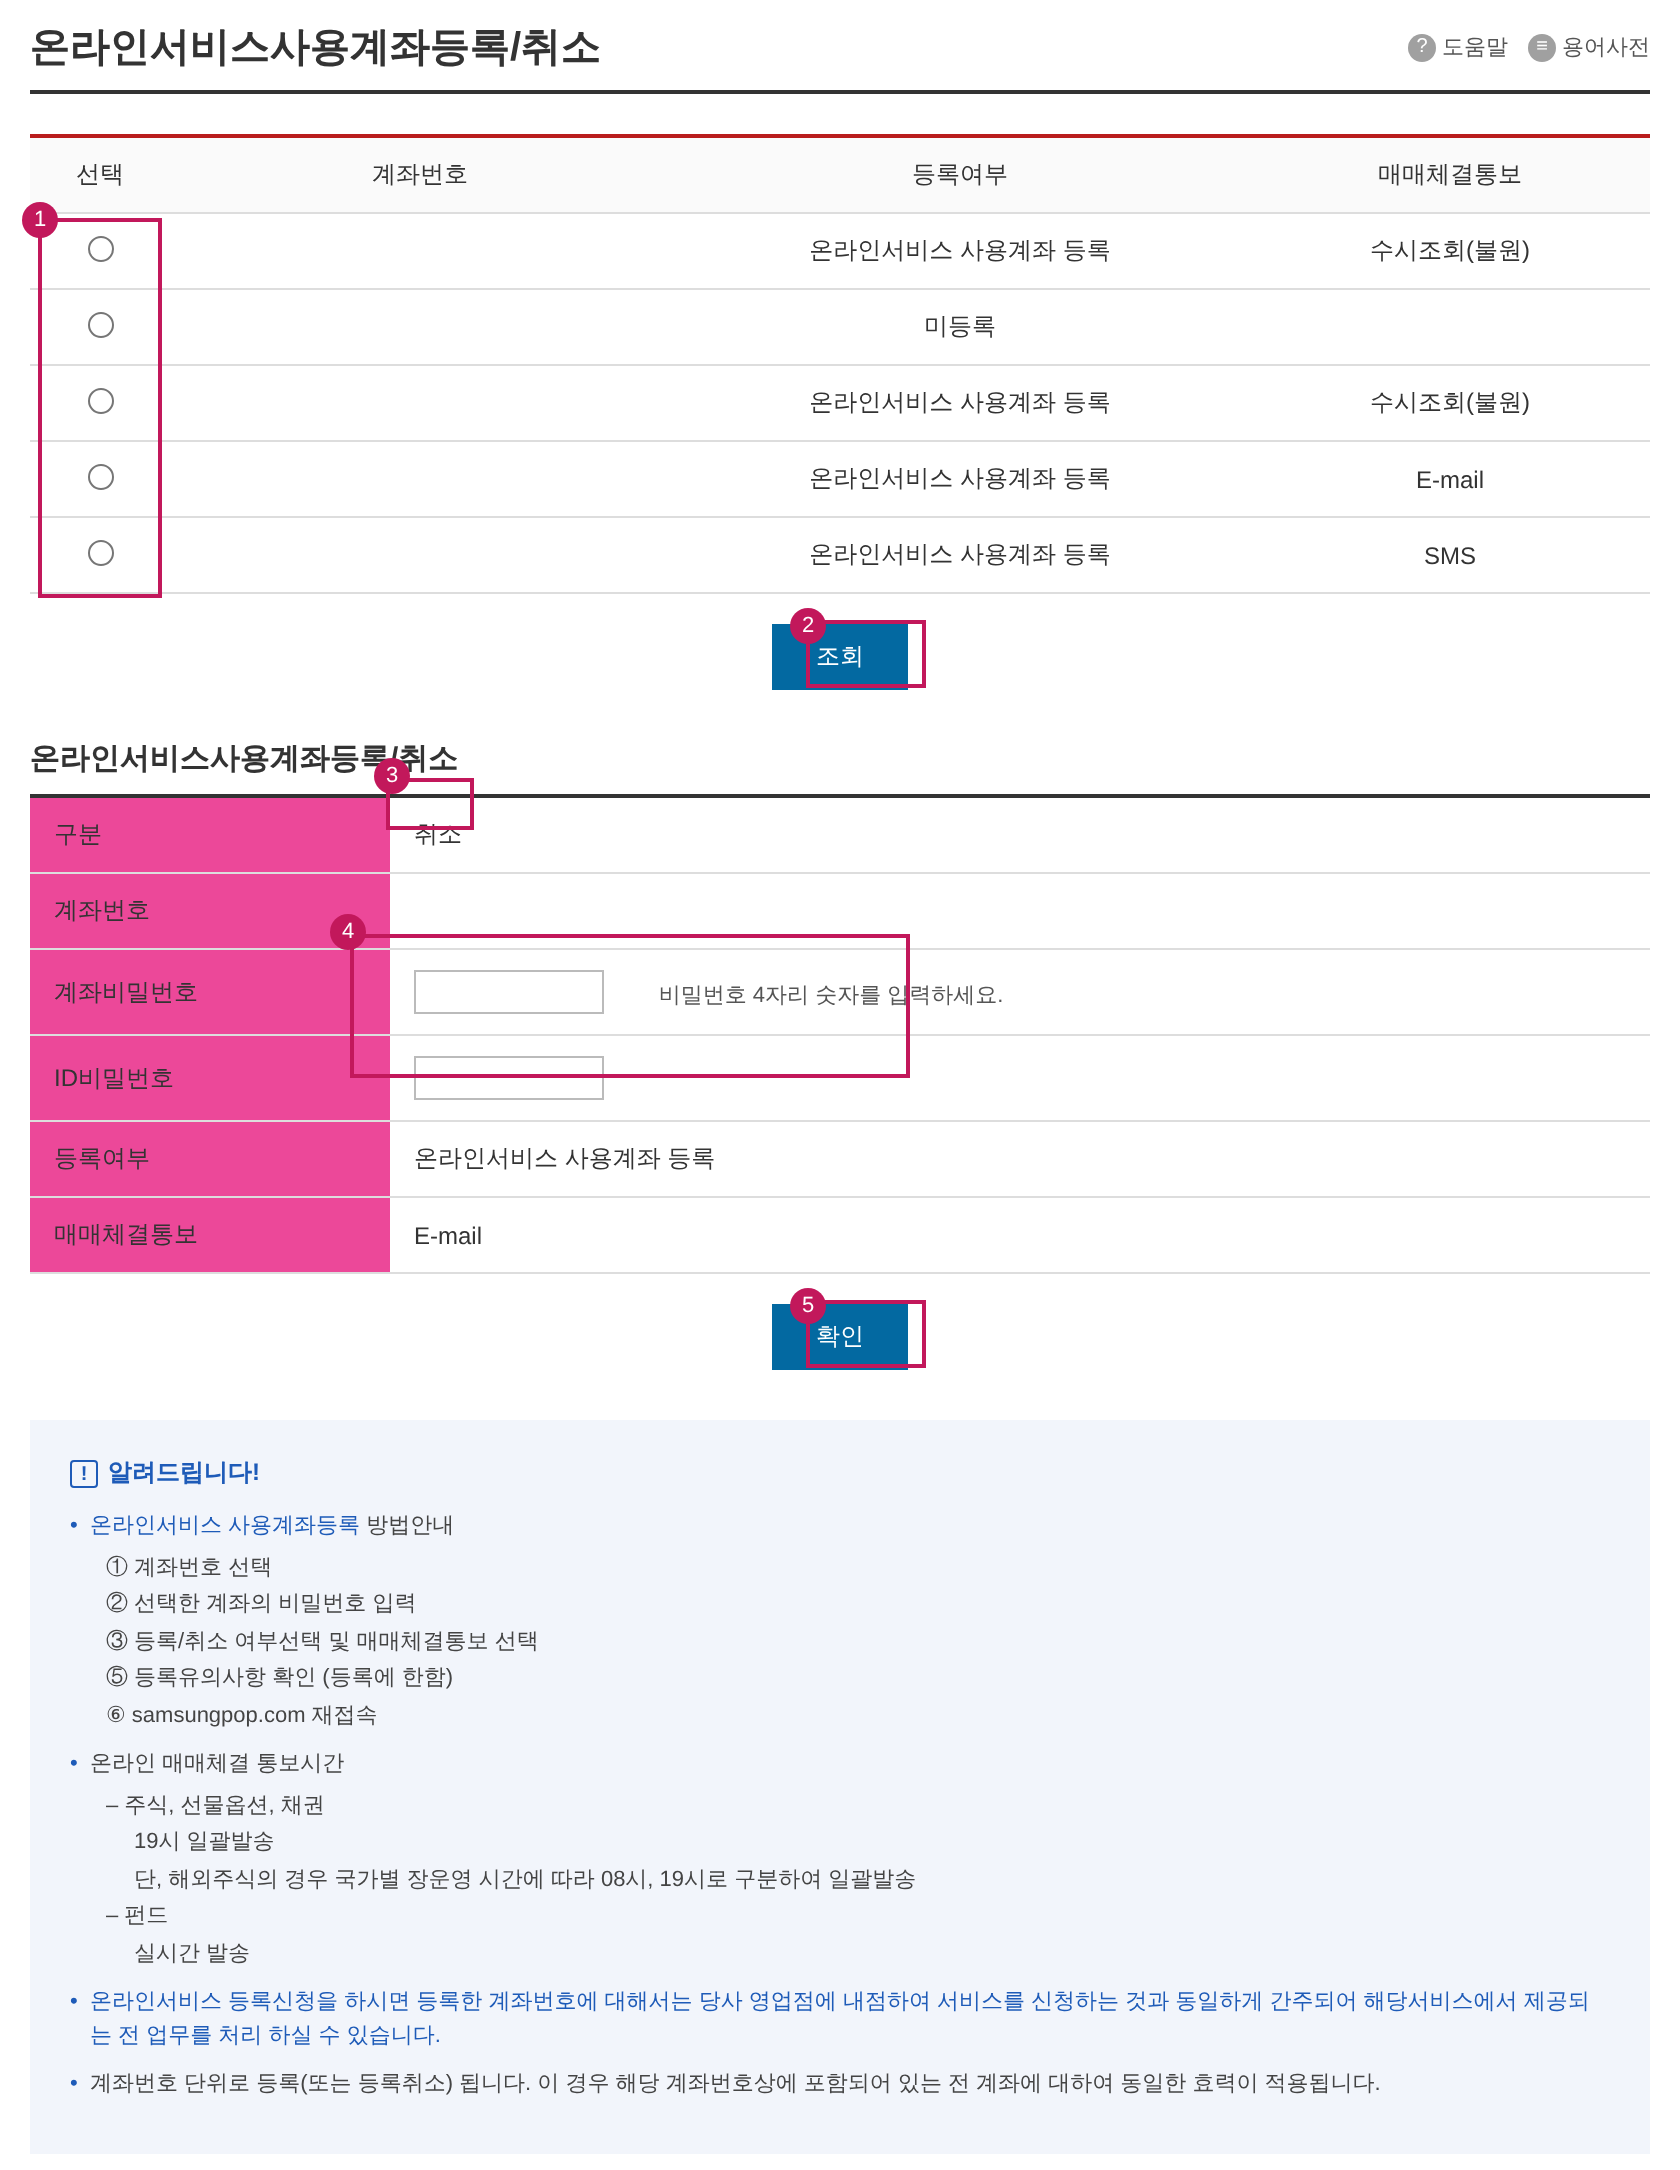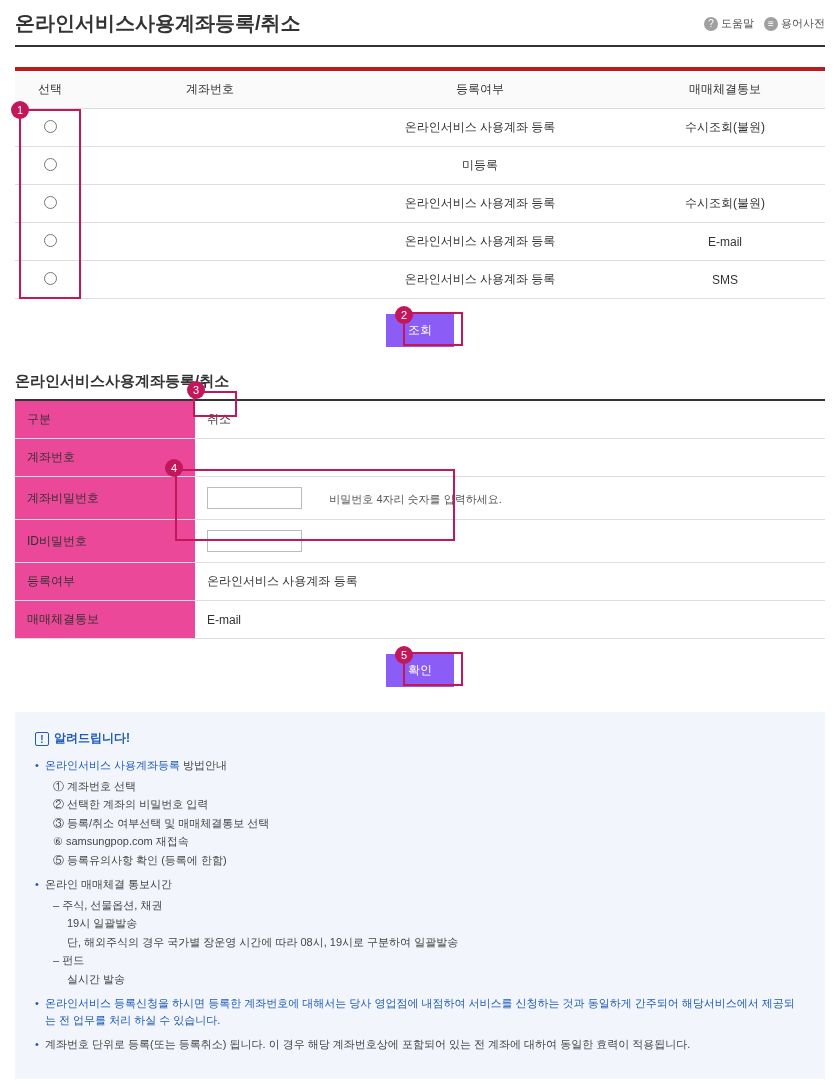--- a/index.html
+++ b/index.html
@@ -3,25 +3,25 @@
 <meta charset="utf-8">
 <style>
 * { margin: 0; padding: 0; box-sizing: border-box; }
 body { font-family: "Malgun Gothic", Arial, sans-serif; font-size: 12px; color: #333; background: #fff; width: 840px; padding: 10px 15px; }
 .header { display: flex; justify-content: space-between; align-items: center; border-bottom: 2px solid #333; padding-bottom: 8px; margin-bottom: 20px; }
 .page-title { font-size: 20px; font-weight: bold; }
 .header-links { display: flex; gap: 10px; font-size: 11px; }
 .header-links a { color: #555; text-decoration: none; display: flex; align-items: center; gap: 3px; }
 .icon-help, .icon-dict { display: inline-block; width: 14px; height: 14px; border-radius: 50%; background: #a0a0a0; color: #fff; font-size: 10px; text-align: center; line-height: 14px; }
 .section-title { font-size: 15px; font-weight: bold; margin-bottom: 8px; }
-.table { width: 100%; border-collapse: collapse; border-top: 4px solid #b91c1c; }
+.table { width: 100%; border-collapse: collapse; border-top: 2px solid #b91c1c; }
 .table th, .table td { border-bottom: 1px solid #ddd; padding: 10px 8px; text-align: center; font-size: 12px; font-weight: normal; }
 .table th { background: #fafafa; }
 .radio { width: 13px; height: 13px; }
-.btn { display: inline-block; background: #8b5cf6; color: #fff; border: none; padding: 8px 22px; font-size: 12px; cursor: pointer; }
+.btn { display: inline-block; background: #0369a1; color: #fff; border: none; padding: 8px 22px; font-size: 12px; cursor: pointer; }
 .btn-wrap { text-align: center; margin: 15px 0 25px; }
 .form-table { width: 100%; border-collapse: collapse; border-top: 2px solid #333; }
 .form-table th, .form-table td { border-bottom: 1px solid #ddd; padding: 10px 12px; text-align: left; font-size: 12px; font-weight: normal; }
 .form-table th { background: #ec4899; width: 180px; }
 .input { border: 1px solid #bbb; padding: 4px; width: 95px; height: 22px; }
 .hint { margin-left: 24px; font-size: 11px; color: #555; }
 .marker { position: absolute; width: 18px; height: 18px; background: #c2185b; color: #fff; border-radius: 50%; font-size: 11px; text-align: center; line-height: 18px; z-index: 10; }
 .marker-box { position: absolute; border: 2px solid #c2185b; pointer-events: none; z-index: 5; }
 .rel { position: relative; }
 .notice { background: #f2f5fb; padding: 18px 20px; margin-top: 25px; font-size: 12px; color: #444; }
@@ -155,22 +155,22 @@
     <span class="notice-title-icon">!</span>
     <span>알려드립니다!</span>
   </div>
   <ul>
     <li>
       <a href="#" class="link-blue">온라인서비스 사용계좌등록</a><span> 방법안내</span>
       <ul class="sub" id="guide-steps">
           <li>① 계좌번호 선택</li>
           <li>② 선택한 계좌의 비밀번호 입력</li>
           <li>③ 등록/취소 여부선택 및 매매체결통보 선택</li>
+          <li>⑤ 등록유의사항 확인 (등록에 한함)</li>
           <li>⑥ samsungpop.com 재접속</li>
-          <li>⑤ 등록유의사항 확인 (등록에 한함)</li>
         </ul>
     </li>
     <li>
       <span>온라인 매매체결 통보시간</span>
       <ul class="sub">
         <li>–  주식, 선물옵션, 채권</li>
         <li style="margin-left:14px">19시 일괄발송</li>
         <li style="margin-left:14px">단, 해외주식의 경우 국가별 장운영 시간에 따라 08시, 19시로 구분하여 일괄발송</li>
         <li>–  펀드</li>
         <li style="margin-left:14px">실시간 발송</li>

